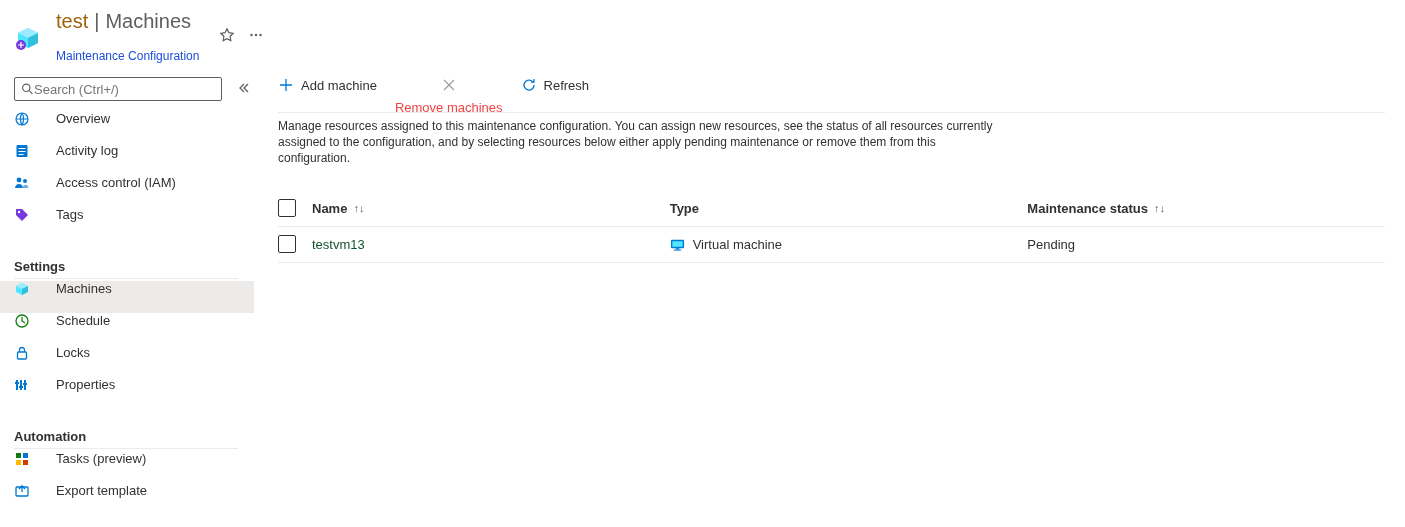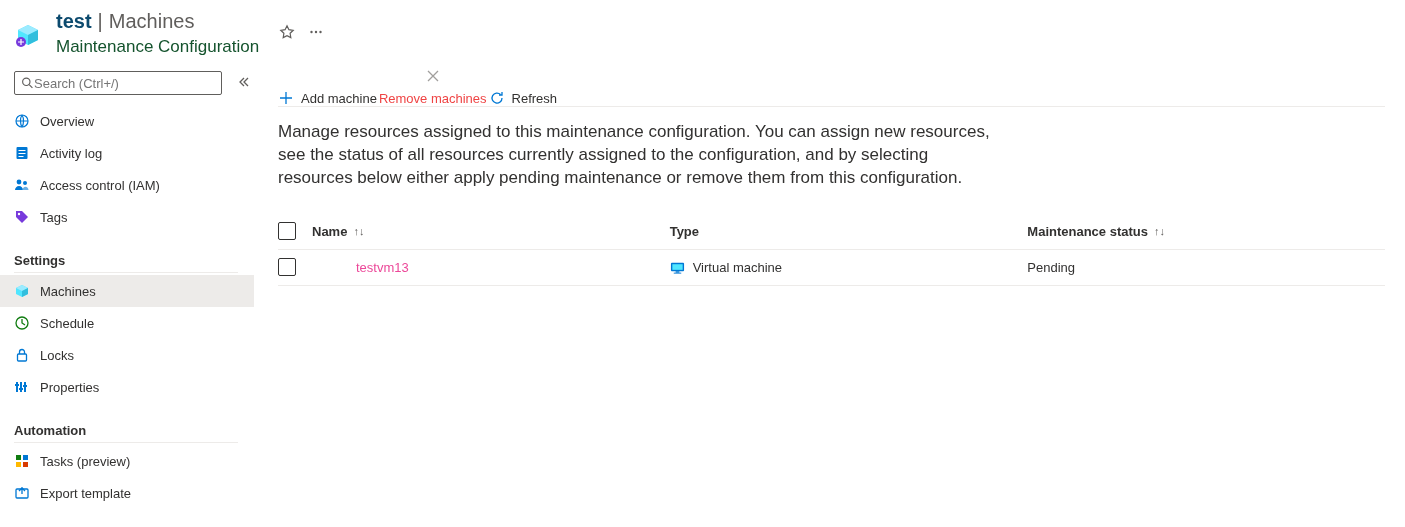--- a/index.html
+++ b/index.html
@@ -16,24 +16,24 @@
 
   
   .page-header {
     display: flex;
     align-items: center;
     padding: 10px 14px 8px 14px;
   }
   .res-icon { width: 28px; height: 28px; margin-right: 14px; margin-top: 2px; }
   .title-block { display: flex; flex-direction: column; }
   .title-line { display: flex; align-items: baseline; }
-  .title-name { font-size: 20px; font-weight: 700; color: #0c4a6e; }
+  .title-name { font-size: 20px; font-weight: 400; color: #a16207; }
   .title-sep { font-size: 20px; font-weight: 400; color: #605e5c; margin: 0 6px; }
   .title-sub { font-size: 20px; font-weight: 400; color: #605e5c; }
-  .subtitle { font-size: 17px; color: #14532d; margin-top: 4px; }
+  .subtitle { font-size: 12px; color: #1d4ed8; margin-top: 16px; }
   .hdr-actions { display: flex; align-items: center; gap: 14px; margin-left: 20px; }
   .star-btn, .more-btn { cursor: pointer; color: #605e5c; }
 
   
   .body { display: flex; flex: 1; min-height: 0; }
 
   
   .sidebar { width: 254px; flex-shrink: 0; padding: 6px 0 0 14px; }
   .search-row { display: flex; align-items: center; margin-bottom: 10px; }
   .search-box {
@@ -45,73 +45,74 @@
     padding: 0 6px;
   }
   .search-box input {
     border: none; outline: none; font-size: 13px; color: #605e5c;
     width: 100%; background: transparent;
   }
   .collapse-btn { margin-left: 14px; color: #605e5c; cursor: pointer; }
 
   .nav-list { list-style: none; margin-left: -14px; }
   .nav-item {
-    display: flex; align-items: center;
+    display: flex; align-items: flex-start;
     height: 32px;
     padding-left: 14px;
     cursor: pointer;
+    gap: 16px;
   }
   .nav-item.selected { background: #edebe9; }
   .nav-icon { width: 16px; height: 16px; margin-right: 10px; flex-shrink: 0; display:flex; align-items:center; justify-content:center;}
   .nav-label { font-size: 13px; color: #323130; }
 
   .section-head {
     font-size: 13px; font-weight: 600; color: #323130;
     margin: 20px 0 2px 0;
     border-bottom: 1px solid #edebe9;
     padding-bottom: 4px;
     width: 224px;
   }
 
   
   .main { flex: 1; padding: 6px 20px 0 24px; min-width: 0; }
   .toolbar {
-    display: flex; align-items: flex-end; gap: 2px;
+    display: flex; align-items: flex-start; gap: 18px;
     height: 36px;
     border-bottom: 1px solid #edebe9;
-    margin-bottom: 14px;
+    margin-bottom: 5px;
   }
   .tb-btn {
     display: flex; align-items: center; gap: 7px;
     font-size: 13px; color: #323130; cursor: pointer;
   }
   .tb-btn.disabled { color: #ef4444; cursor: default; flex-direction: column; }
   .tb-icon { width:16px; height:16px; display:flex; align-items:center; justify-content:center; }
 
   .description {
-    font-size: 17px; color: #323130; max-width: 720px; line-height: 1.35;
+    font-size: 12px; color: #323130; max-width: 720px; line-height: 1.35;
     margin-bottom: 24px;
   }
 
   .table { width: 100%; }
   .thead, .trow {
     display: grid;
     grid-template-columns: 34px 1fr 1fr 1fr;
     align-items: center;
     height: 36px;
     border-bottom: 1px solid #edebe9;
   }
   .thead { font-weight: 600; color: #323130; }
   .th { display:flex; align-items:center; gap:6px; }
   .sort-icon { color:#605e5c; font-size: 11px; }
   .chk {
     width: 18px; height: 18px; border: 1px solid #323130; border-radius: 2px; cursor: pointer;
   }
   .cell { display:flex; align-items:center; gap:8px; font-size:13px; }
-  .link { color: #ec4899; cursor: pointer; margin-left: 44px; }
+  .link { color: #14532d; cursor: pointer; }
   .vm-icon { width:15px; height:15px; }
 </style>
 </head>
 <body>
 
 <div class="root">
 
   <div class="page-header">
     <span class="res-icon">
       <svg viewBox="0 0 28 28">

